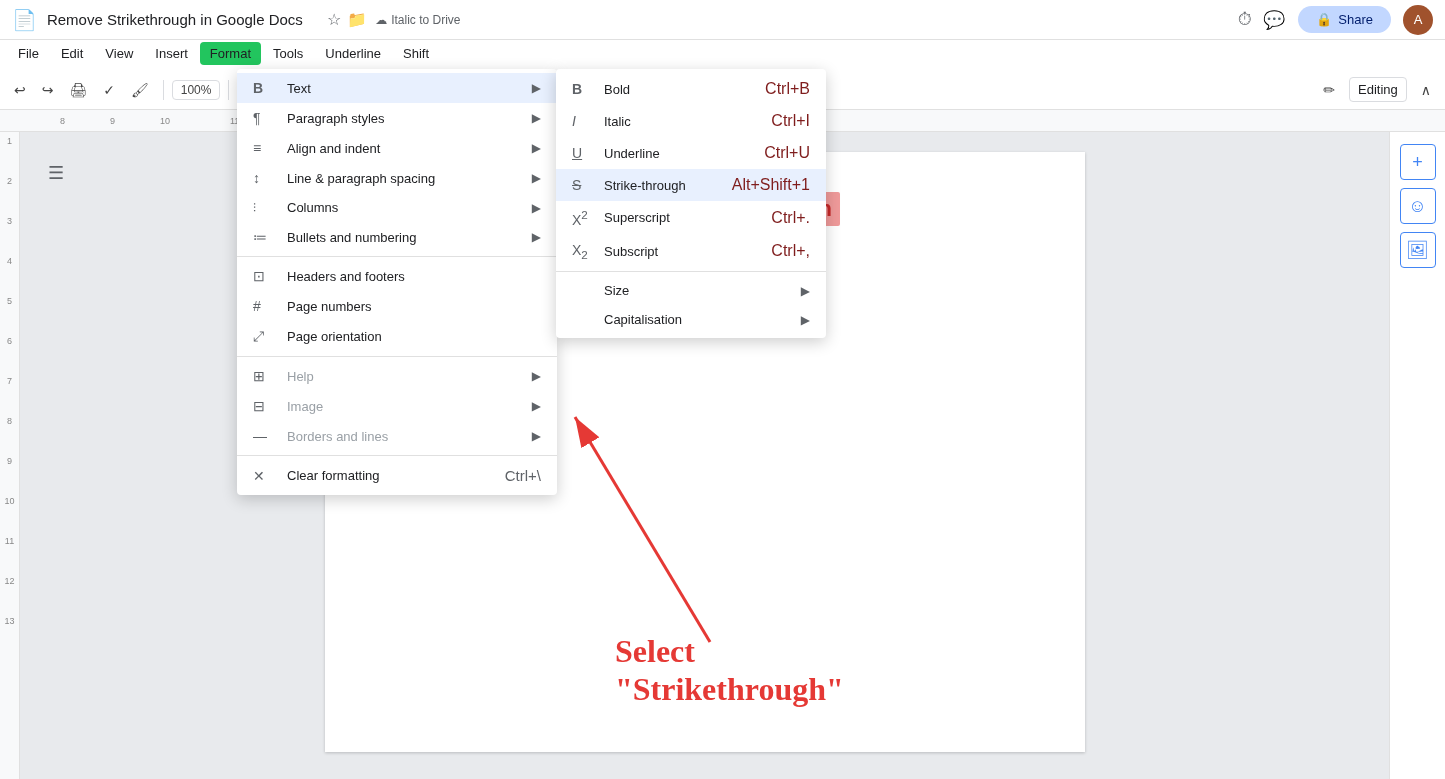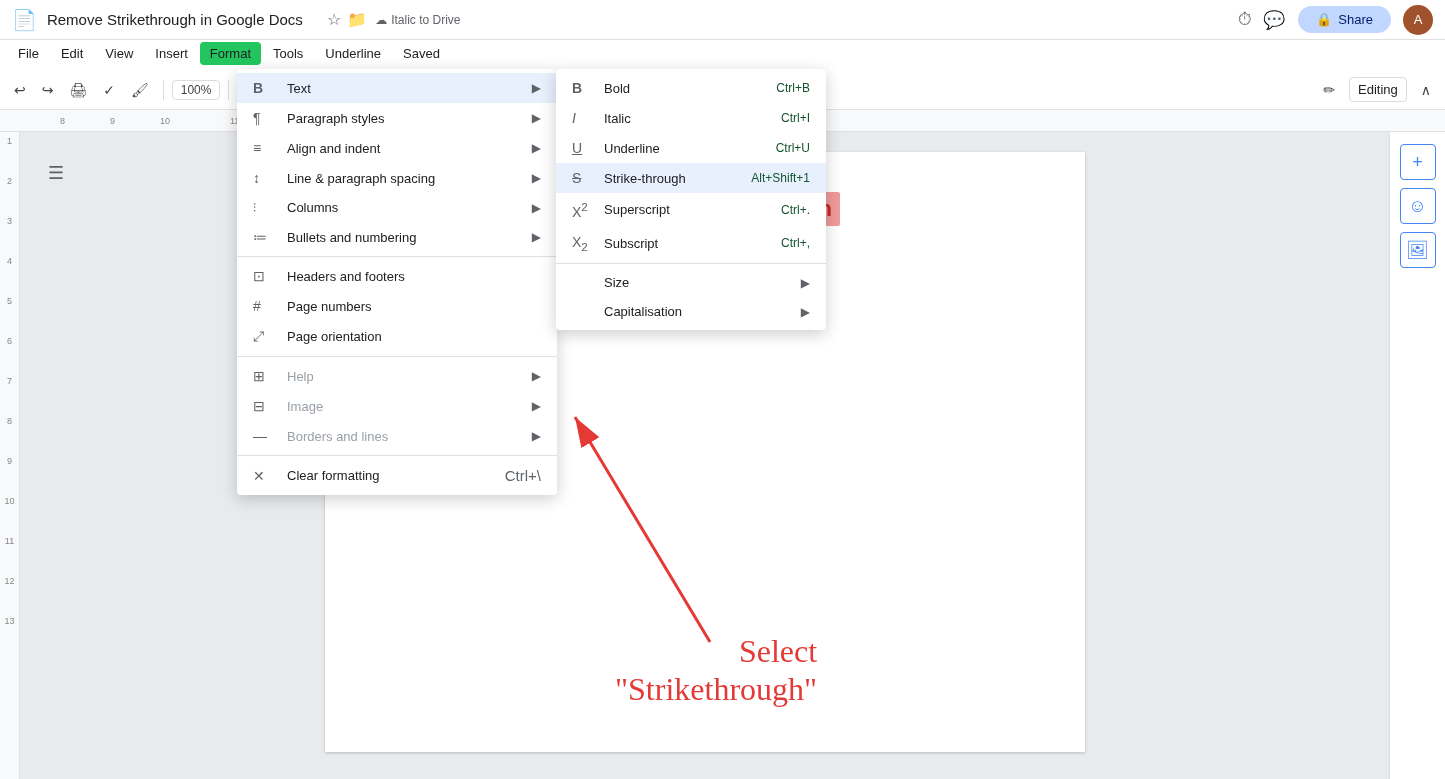--- a/index.html
+++ b/index.html
@@ -81,21 +81,21 @@
       box-shadow: 0 4px 16px rgba(0,0,0,0.2); border-radius: 4px;
       min-width: 270px; z-index: 1001; padding: 4px 0;
     }
     .text-submenu-item {
       display: flex; align-items: center; padding: 7px 16px; cursor: pointer;
       color: #202124; font-size: 13px; position: relative;
     }
     .text-submenu-item.strikethrough-active { background: #e8f0fe; }
     .text-submenu-item .item-icon { width: 22px; margin-right: 10px; color: #5f6368; font-size: 14px; flex-shrink: 0; }
     .text-submenu-item .item-label { flex: 1; }
-    .text-submenu-item .item-shortcut { color: #14532d; font-size: 12px; margin-left: auto; }
+    .text-submenu-item .item-shortcut { color: #7f1d1d; font-size: 16px; margin-left: auto; }
     .text-submenu-item .item-arrow { margin-left: 8px; color: #5f6368; font-size: 12px; }
 
     
     .annotation-overlay {
       position: absolute; top: 160px; left: 380px; width: 500px; height: 420px;
       pointer-events: none; z-index: 500;
     }
   </style>
 </head>
 <body>
@@ -123,21 +123,21 @@
 </div>
 
 <div class="menu-bar">
   <span class="menu-item">File</span>
   <span class="menu-item">Edit</span>
   <span class="menu-item">View</span>
   <span class="menu-item">Insert</span>
   <span class="menu-item active">Format</span>
   <span class="menu-item">Tools</span>
   <span class="menu-item">Underline</span>
-  <span class="menu-item">Saved</span>
+  <span class="menu-item">Shift</span>
 </div>
 
 <div class="toolbar">
   <button class="toolbar-btn">↩</button>
   <button class="toolbar-btn">↪</button>
   <button class="toolbar-btn">🖨</button>
   <button class="toolbar-btn">✓</button>
   <button class="toolbar-btn">🖌</button>
   <div class="toolbar-divider"></div>
   <span class="zoom-display">100%</span>
@@ -215,21 +215,21 @@
       <svg width="500" height="420">
 
         <defs>
           <marker id="arrowhead" markerWidth="10" markerHeight="7" refX="10" refY="3.5" orient="auto">
             <polygon points="0 0, 10 3.5, 0 7" fill="#e53935"></polygon>
           </marker>
         </defs>
         <line x1="310" y1="350" x2="175" y2="125" stroke="#e53935" stroke-width="3" marker-end="url(#arrowhead)"></line>
       </svg>
       
-      <div style="position:absolute;top:340px;left:215px;color:#e53935;font-size:32px;font-weight:normal;font-family:'Comic Sans MS',cursive;text-align:right;line-height:1.2;">
+      <div style="position:absolute;top:340px;left:215px;color:#e53935;font-size:32px;font-weight:bold;font-family:'Comic Sans MS',cursive;text-align:left;line-height:1.2;">
         Select<br><span>"Strikethrough"</span>
       </div>
     </div>
   </div>
 
   <div class="right-sidebar">
     <div class="sidebar-btn">
       <span>+</span>
     </div>
     <div class="sidebar-btn">

